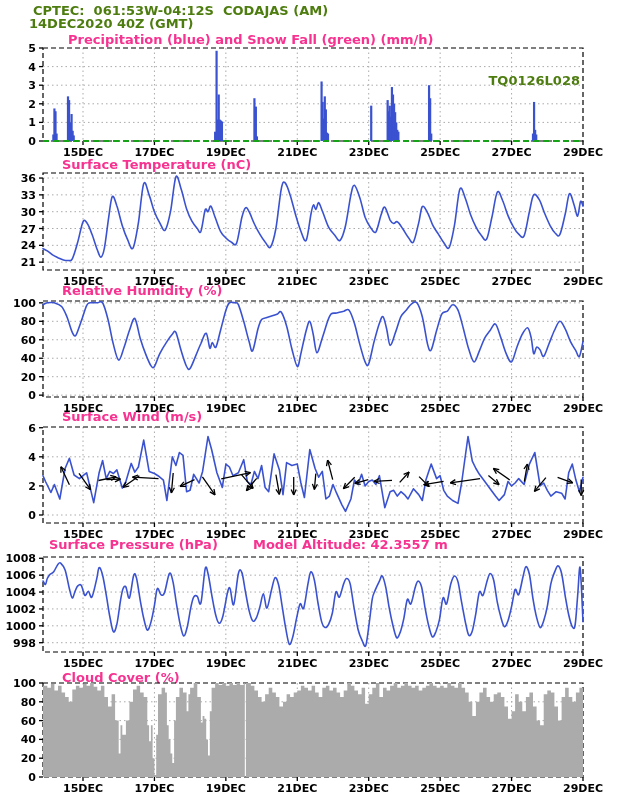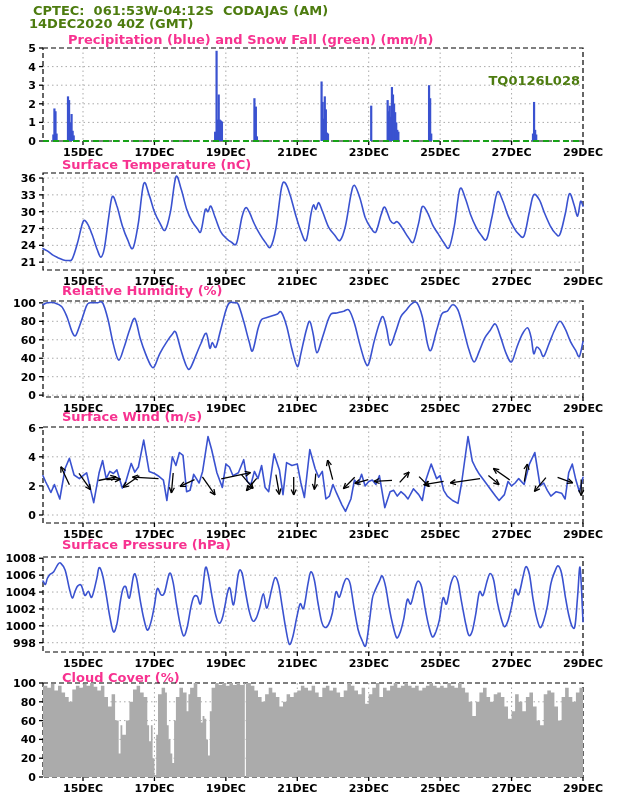--- a/index.html
+++ b/index.html
@@ -15,21 +15,22 @@
 
 <div id="page">
   <div class="hdr" style="left:33px;top:3px;">CPTEC:  061:53W-04:12S  CODAJAS (AM)</div>
   <div class="hdr" style="left:29px;top:16px;">14DEC2020 40Z (GMT)</div>
   <div class="hdr" style="right:38px;top:29px;margin-top:44px;">TQ0126L028</div>
 
   <div class="ptitle" style="left:68px;top:32px;">Precipitation (blue) and Snow Fall (green) (mm/h)</div>
   <div class="ptitle" style="left:62px;top:283px;">Relative Humidity (%)</div>
   <div class="ptitle" style="left:62px;top:157px;">Surface Temperature (nC)</div>
   <div class="ptitle" style="left:62px;top:409px;">Surface Wind (m/s)</div>
-  <div class="ptitle" style="left:62px;top:537px;text-align:center;">Surface Pressure (hPa)</div>
+  <div class="ptitle" style="left:49px;top:537px;text-align:center;">Surface Pressure (hPa)</div>
+  <div class="ptitle" style="left:253px;top:537px;">Model Altitude: 42.3557 m</div>
   <div class="ptitle" style="left:62px;top:670px;">Cloud Cover (%)</div>
 
   <svg id="chart-svg" width="618" height="800">
       <line x1="39" y1="141" x2="43" y2="141" stroke="#000000" stroke-width="1.3"></line>
       <text x="36" y="145" text-anchor="end" class="ylab">0</text>
       <line x1="43" y1="122.4" x2="583" y2="122.4" stroke="#aaaaaa" stroke-width="1" stroke-dasharray="1.5,3"></line>
       <line x1="39" y1="122.4" x2="43" y2="122.4" stroke="#000000" stroke-width="1.3"></line>
       <text x="36" y="126.4" text-anchor="end" class="ylab">1</text>
       <line x1="43" y1="103.8" x2="583" y2="103.8" stroke="#aaaaaa" stroke-width="1" stroke-dasharray="1.5,3"></line>
       <line x1="39" y1="103.8" x2="43" y2="103.8" stroke="#000000" stroke-width="1.3"></line>

